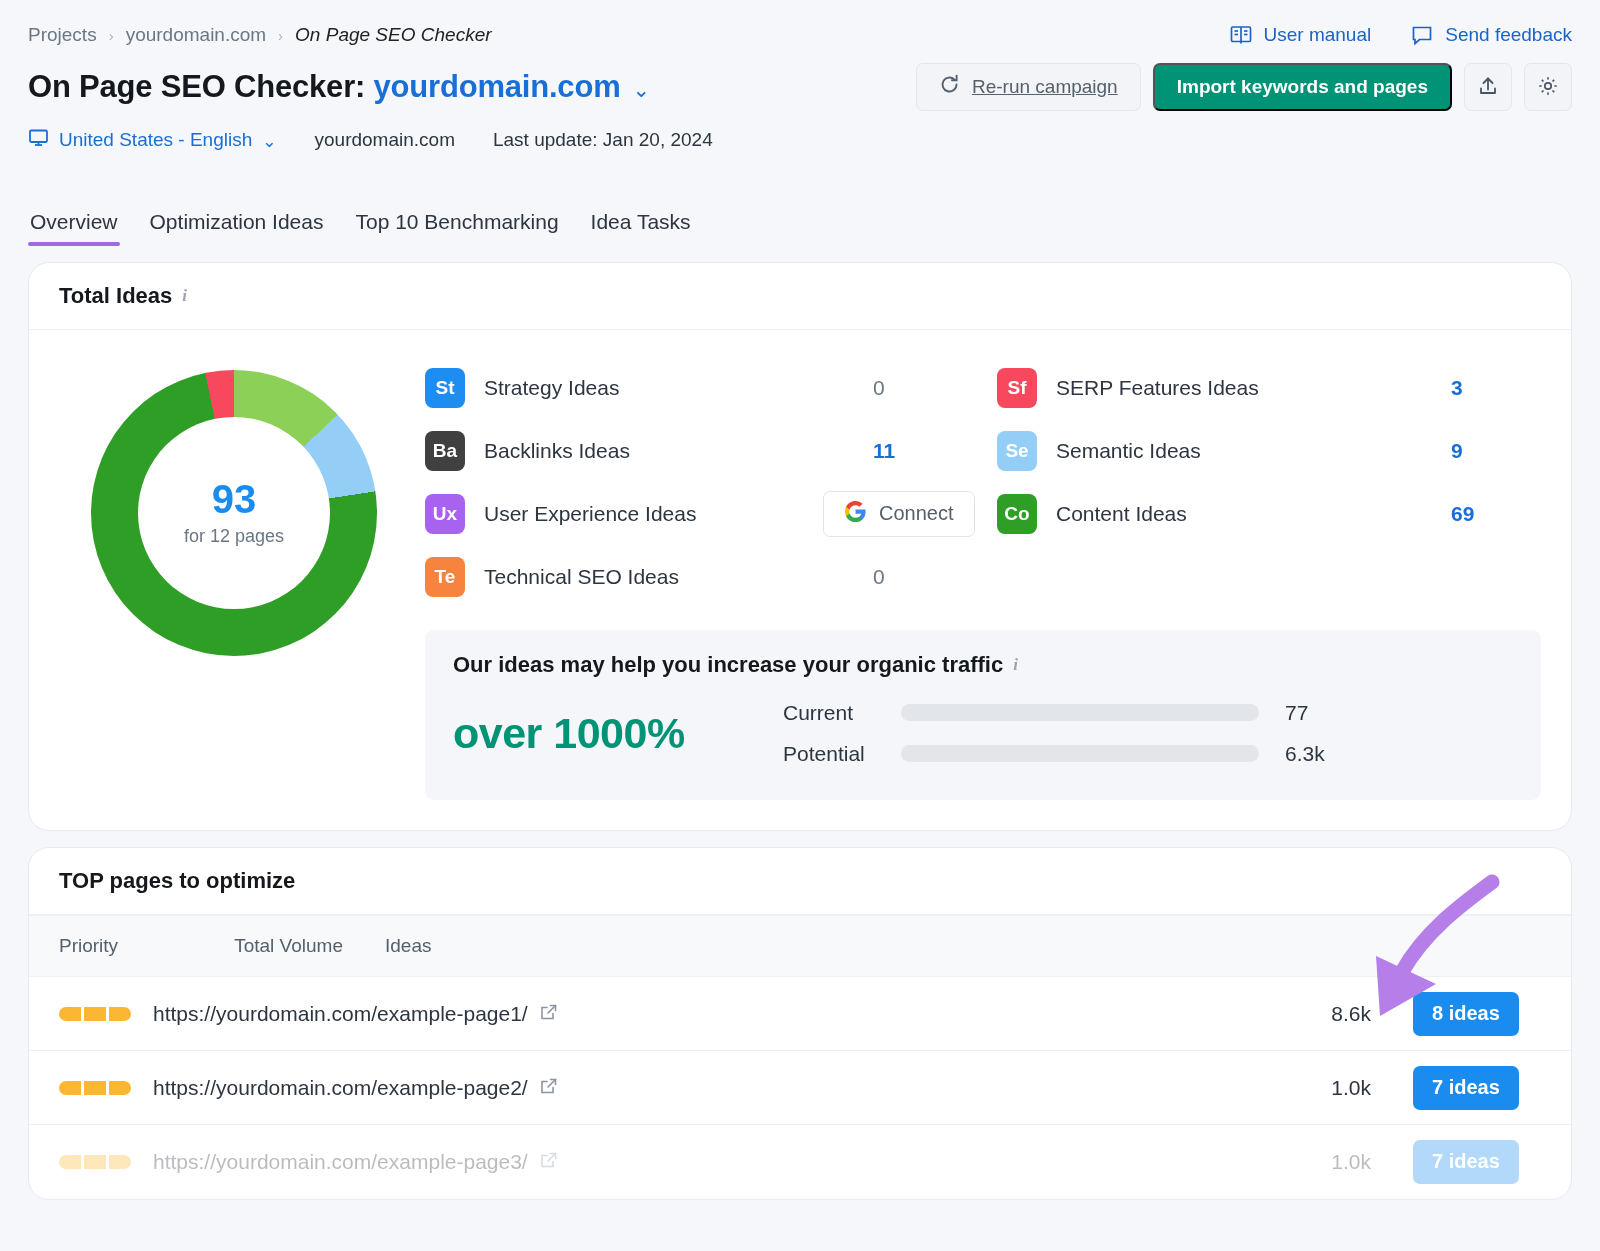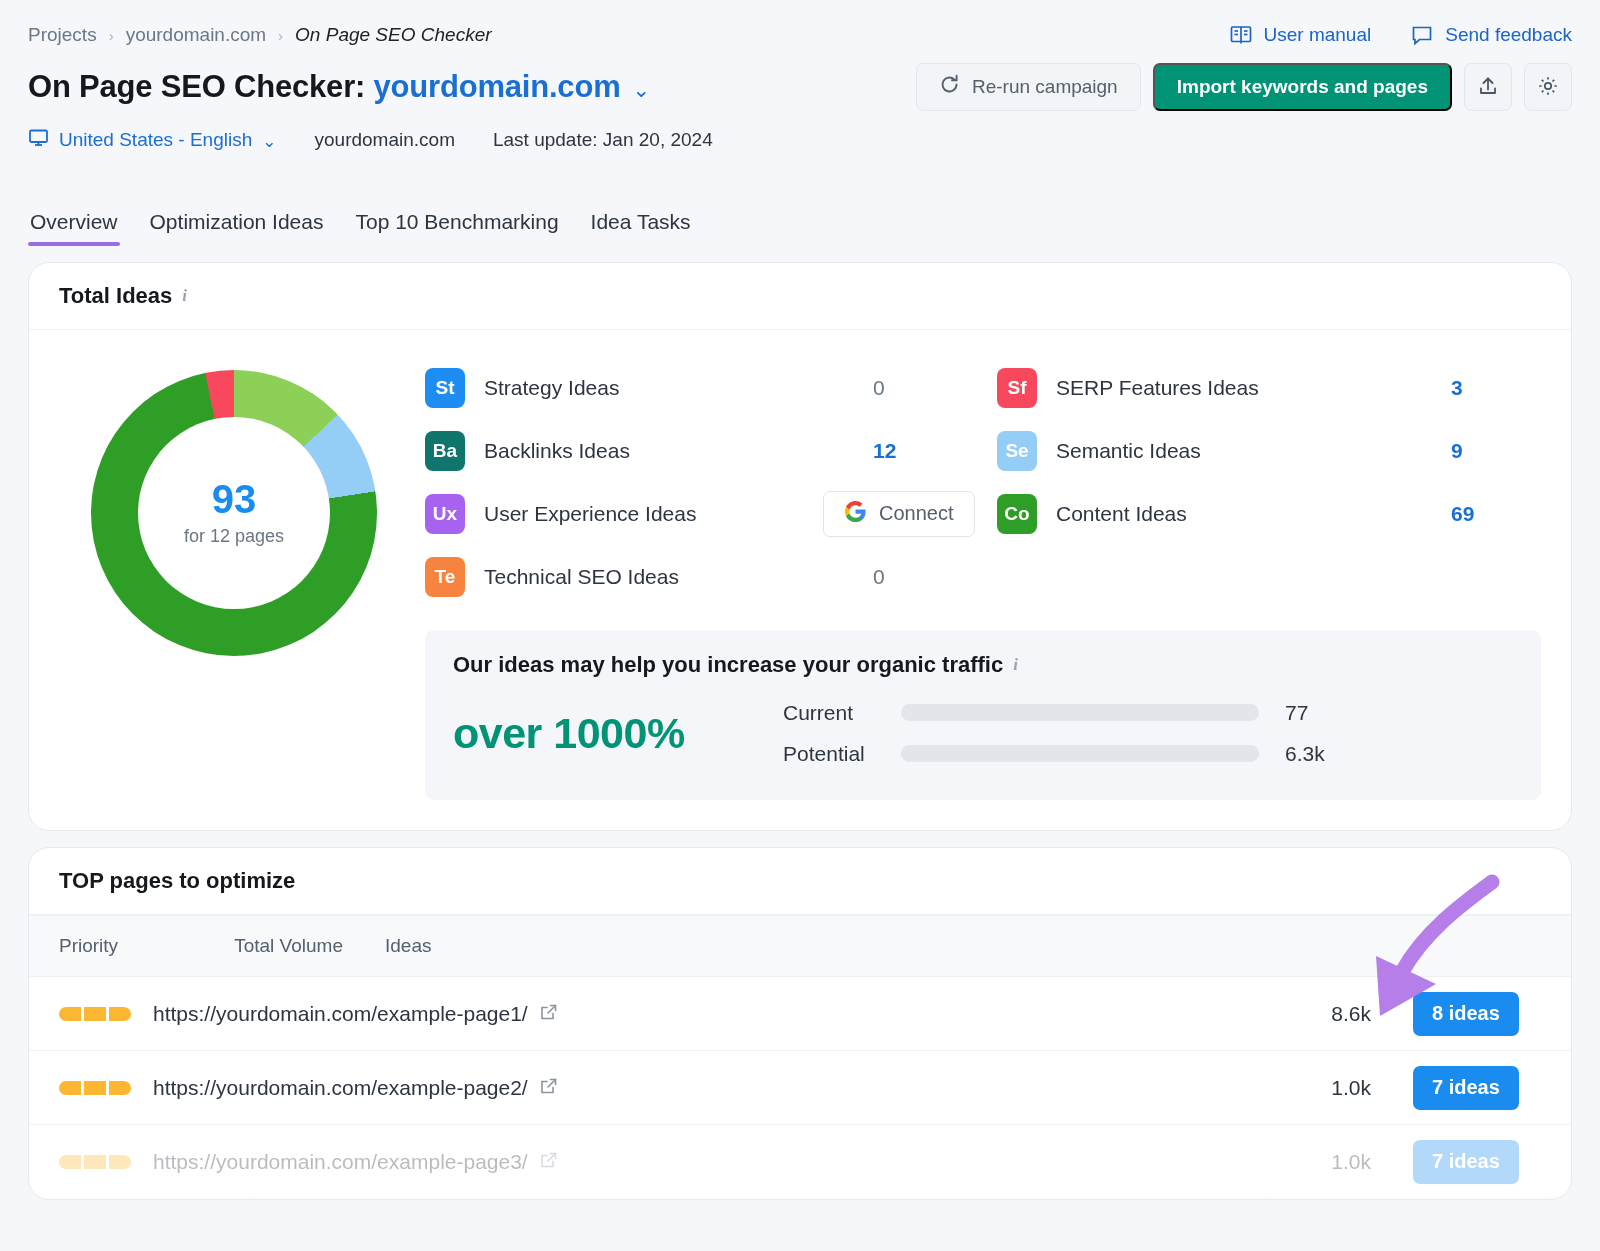--- a/index.html
+++ b/index.html
@@ -31,21 +31,21 @@
   .page-title .dom { color: #1a6fd4; }
   .caret-title {
     margin-left: 12px; color: #1a6fd4; font-size: 21px; line-height: 1;
     position: relative; top: 2px;
   }
   .title-actions { margin-left: auto; display: flex; align-items: center; gap: 12px; }
   .btn-ghost {
     display: flex; align-items: center; gap: 12px;
     height: 48px; padding: 0 22px;
     background: #f2f4f7; border: 1px solid #e3e7ec; border-radius: 7px;
-    color: #55606d; font-size: 19px;
+    color: #55606d; font-size: 19px; text-decoration: underline;
   }
   .btn-primary {
     display: flex; align-items: center; height: 48px; padding: 14px 22px;
     background: #019376; border-radius: 7px;
     color: #fff; font-size: 19px; font-weight: bold;
   }
   .btn-icon {
     width: 48px; height: 48px;
     background: #f2f4f7; border: 1px solid #e3e7ec; border-radius: 7px;
     display: flex; align-items: center; justify-content: center;
@@ -280,24 +280,24 @@
         <div class="legend">
 
           <div class="legend-col">
             <div class="legend-row">
               <span class="lg-badge" style="background:#1d8df2">St</span>
               <span class="lg-label">Strategy Ideas</span>
               <span class="spacer"></span>
               <span class="lg-val zero">0</span>
             </div>
             <div class="legend-row">
-              <span class="lg-badge" style="background:#0f766e">Ba</span>
+              <span class="lg-badge" style="background:#404040">Ba</span>
               <span class="lg-label">Backlinks Ideas</span>
               <span class="spacer"></span>
-              <span class="lg-val num">12</span>
+              <span class="lg-val num">11</span>
             </div>
             <div class="legend-row">
               <span class="lg-badge" style="background:#a862f0">Ux</span>
               <span class="lg-label">User Experience Ideas</span>
               <span class="spacer"></span>
               <span class="lg-val" style="width:160px">
                 <button class="connect-btn">
                   <span>
                     <svg width="23" height="23" viewBox="0 0 48 48">
                       <path fill="#4285F4" d="M45.1 24.5c0-1.6-.1-3.2-.4-4.7H24v8.9h11.8c-.5 2.8-2.1 5.1-4.4 6.7v5.5h7.1c4.2-3.8 6.6-9.5 6.6-16.4z"></path>

